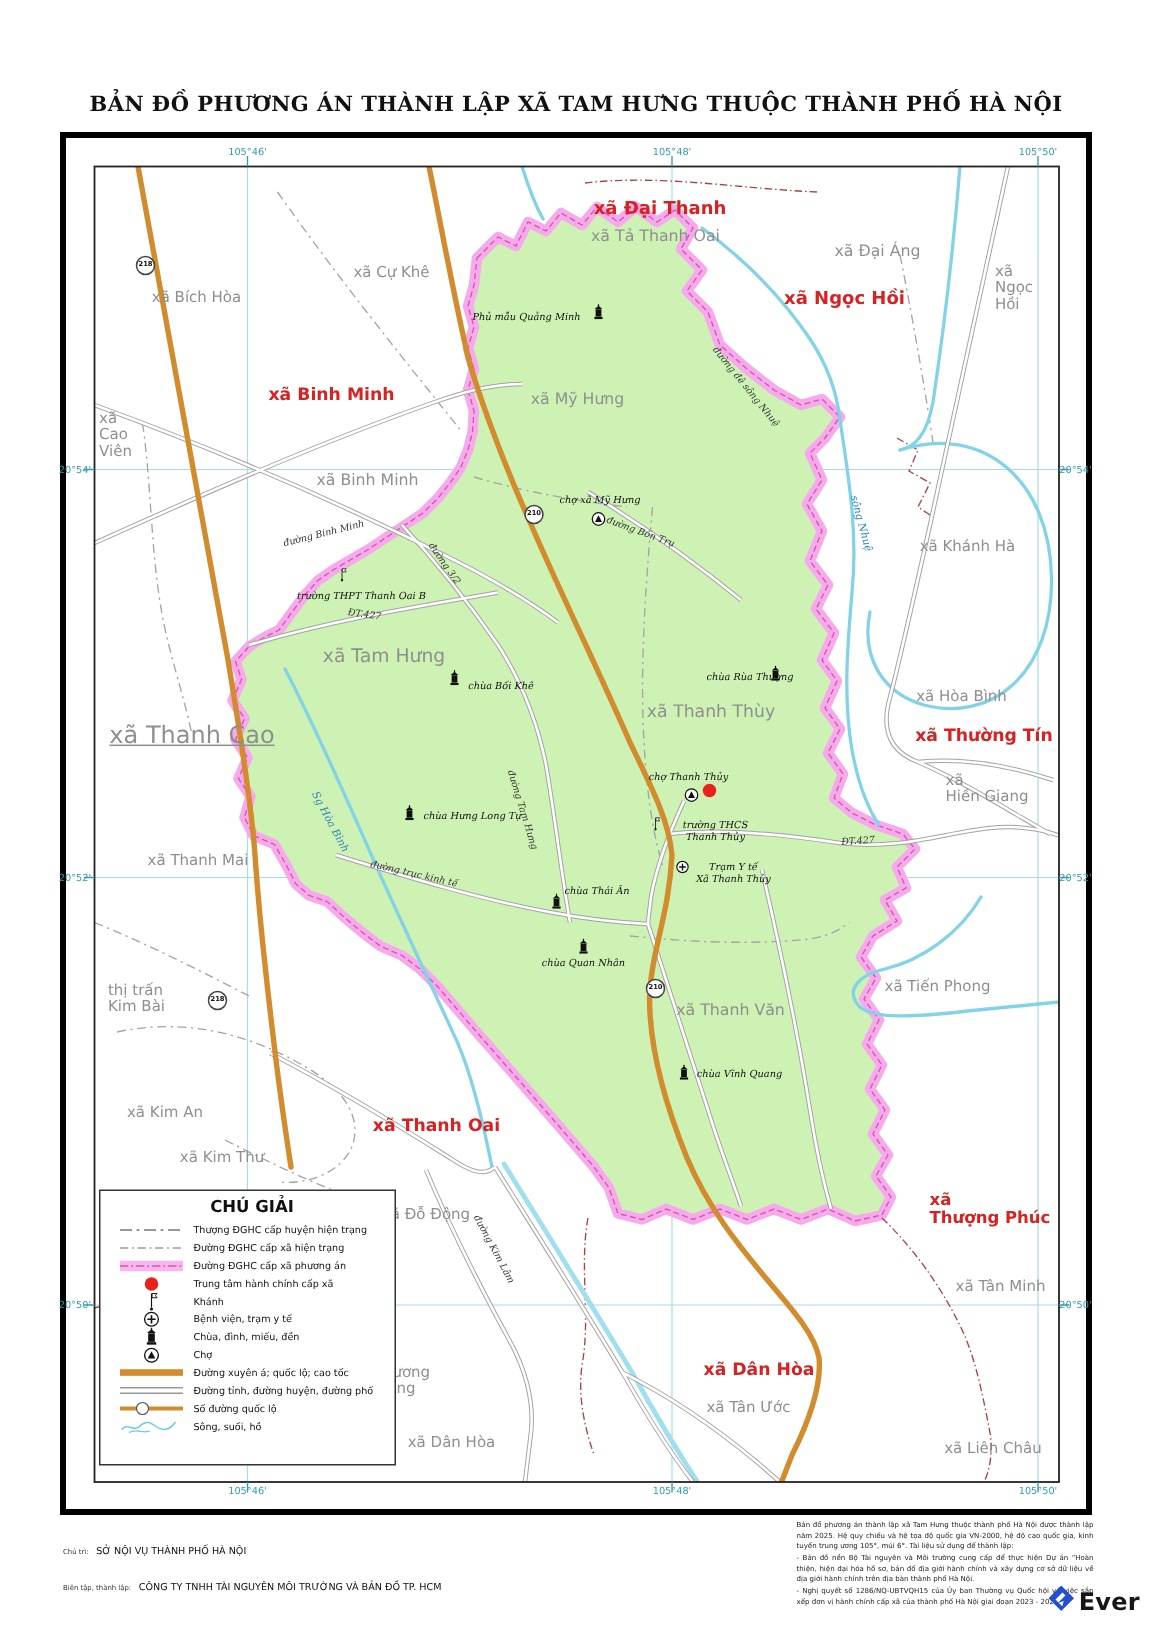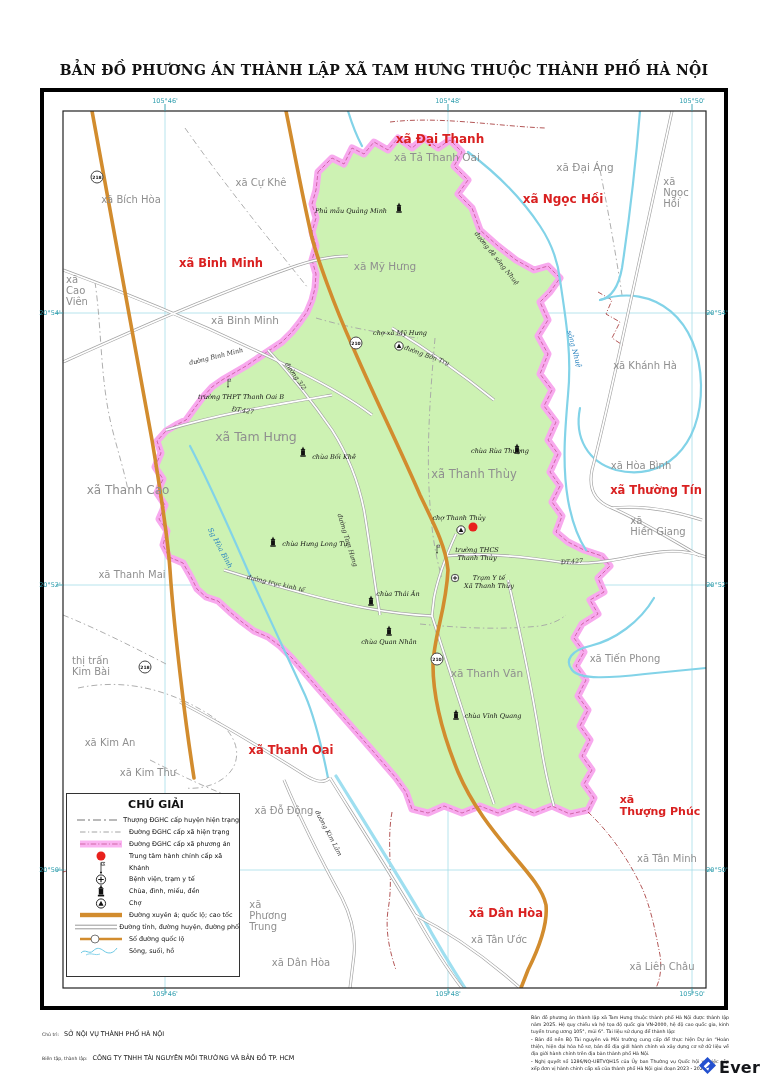--- a/index.html
+++ b/index.html
@@ -31,21 +31,21 @@
        color:#111;white-space:nowrap;text-align:center;line-height:1.2}
   .picon{position:absolute;transform:translate(-50%,-50%);line-height:0}
   .rol{position:absolute;font:italic 6.3px "DejaVu Serif",serif;color:#333;white-space:nowrap}
   .rol.blue{color:#2f86c0;font-size:7px}
   .badge{position:absolute;width:11px;height:11px;border:1px solid #444;border-radius:50%;background:#fff;
          font-size:4.5px;font-weight:bold;color:#111;display:flex;align-items:center;justify-content:center;
          transform:translate(-50%,-50%)}
   .adot{position:absolute;width:9px;height:9px;border-radius:50%;background:#e8211d;transform:translate(-50%,-50%)}
   .grat{position:absolute;font-size:6.5px;color:#2f9eae;transform:translate(-50%,-50%);white-space:nowrap}
   
-  .legend{position:absolute;left:66px;top:793px;width:174px;height:184px;background:#fff;
+  .legend{position:absolute;left:66px;top:793px;width:198px;height:184px;background:#fff;
           border:1px solid #333;z-index:8;box-sizing:border-box;padding:4px 0 0 6px}
   .legend-title{text-align:center;font-weight:bold;font-size:11px;color:#111;margin-bottom:3px}
   .lrow{display:flex;align-items:center;height:11.9px}
   .lsym{width:56px;display:flex;justify-content:center;align-items:center;line-height:0}
   .llab{font-size:6.4px;color:#111;white-space:nowrap}
   
   .footer-left{position:absolute;left:42px;top:1019px;line-height:1.5;z-index:8}
   .fp{font-size:4.6px;color:#333}
   .fm{font-size:6.4px;color:#111}
   .scale{position:absolute;left:0;right:0;top:1017px;text-align:center;z-index:8;
@@ -210,21 +210,21 @@
       <div class="rl gray" style="left: 641px; top: 466px; font-size: 10px;">
         <div>xã Hòa Bình</div>
       </div>
       <div class="rl red" style="left: 656px; top: 490px; font-size: 11.5px;">
         <div>xã Thường Tín</div>
       </div>
       <div class="rl gray" style="left: 658px; top: 527px; font-size: 10px;">
         <div>xã</div>
         <div>Hiền Giang</div>
       </div>
-      <div class="rl gray" style="left: 128px; top: 490px; font-size: 12px;">
+      <div class="rl gray" style="left: 128px; top: 490px; font-size: 16px; text-decoration: underline;">
         <div>xã Thanh Cao</div>
       </div>
       <div class="rl gray" style="left: 256px; top: 437px; font-size: 12.5px;">
         <div>xã Tam Hưng</div>
       </div>
       <div class="rl gray" style="left: 474px; top: 474px; font-size: 11.5px;">
         <div>xã Thanh Thùy</div>
       </div>
       <div class="rl gray" style="left: 132px; top: 575px; font-size: 10px;">
         <div>xã Thanh Mai</div>

